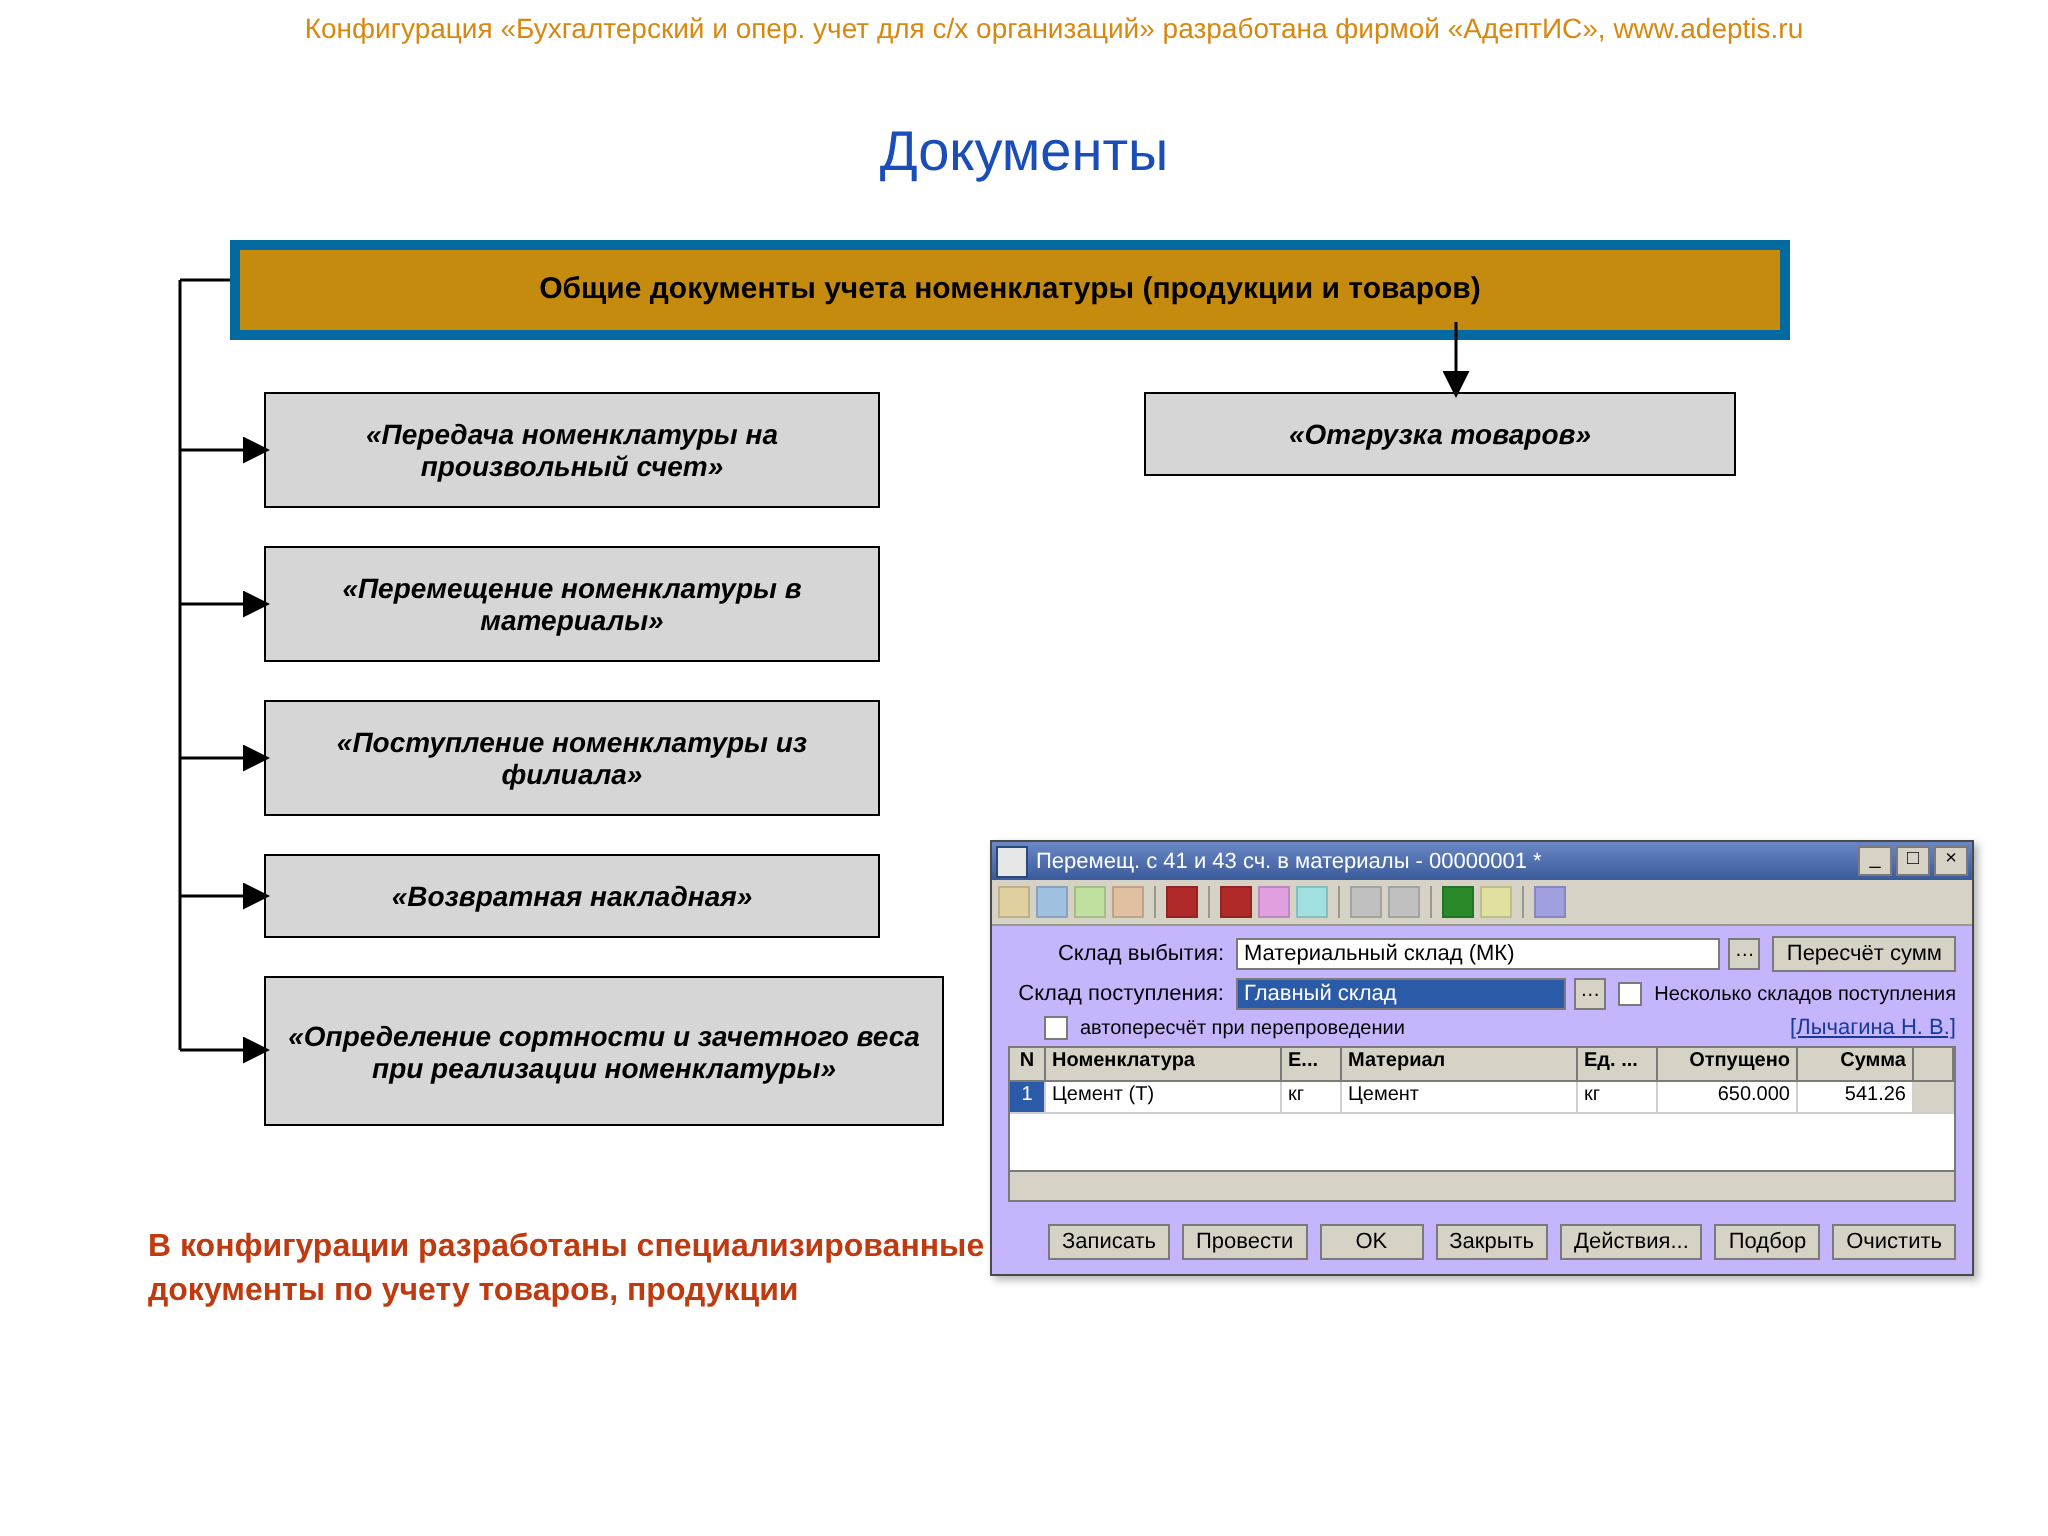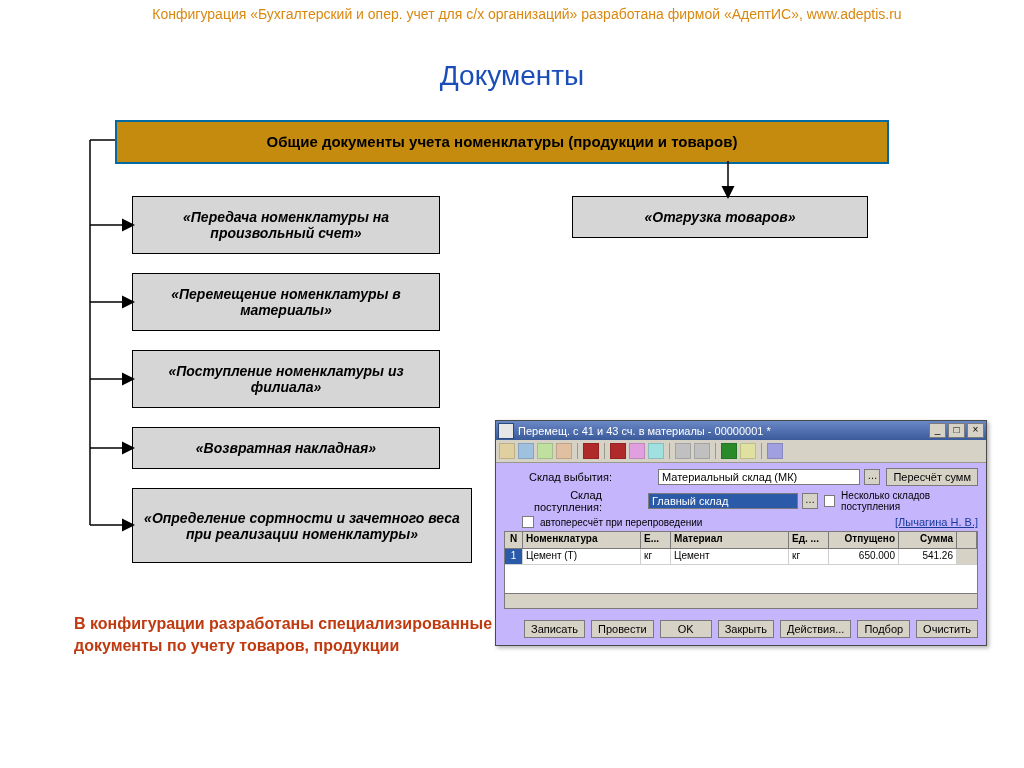--- a/index.html
+++ b/index.html
@@ -30,21 +30,21 @@
     color: #1a4db8;
     font-size: 28px;
   }
   .main-box {
     position: absolute;
     top: 120px;
     left: 115px;
     width: 770px;
     height: 40px;
     background: #c58b0f;
-    border: 2px solid #0369a1;
+    border: 5px solid #0369a1;
     text-align: center;
     line-height: 40px;
     font-weight: bold;
     font-size: 15px;
     color: #000;
   }
   .sub-box {
     position: absolute;
     background: #d6d6d6;
     border: 1px solid #000;
@@ -127,21 +127,21 @@
 
   .form-area { padding: 5px 8px 6px 8px; }
   .form-title-row { display:flex; align-items:center; gap:5px; margin-bottom:4px; }
   .form-title-row .ftitle { color:#a02a10; font-weight:bold; flex:1; text-align:center; }
   .inp { background:#fff; border:1px solid #7a7a7a; height:16px; padding:0 3px; font-size:11px; box-sizing:border-box; }
   .inp.small { width:66px; }
   .inp.date { width:50px; text-align:center; }
 
   .row { display:flex; align-items:center; gap:6px; margin-bottom:3px; }
   .row .lbl { width:108px; text-align:right; font-size:11px; }
-  .row .fld { flex:1; display:flex; align-items:center; gap:4px;margin-left:40px; }
+  .row .fld { flex:1; display:flex; align-items:center; gap:4px; }
   .fld-input { background:#fff; border:1px solid #7a7a7a; height:16px; padding:0 3px; flex:1; font-size:11px; box-sizing:border-box; }
   .dots { width:16px; height:16px; background:#d6d2c6; border:1px solid #7a7a7a; text-align:center; line-height:12px; font-size:10px; box-sizing:border-box; }
   .btn { background:#d6d2c6; border:1px solid #7a7a7a; height:18px; padding:0 6px; font-size:11px; box-sizing:border-box; }
   .chk { width:12px; height:12px; background:#fff; border:1px solid #7a7a7a; box-sizing:border-box; }
   .link { color:#1a3a9a; text-decoration:underline; font-size:11px; }
 
   .grid {
     margin-top:2px;
     border:1px solid #7a7a7a;
     background:#fff;

